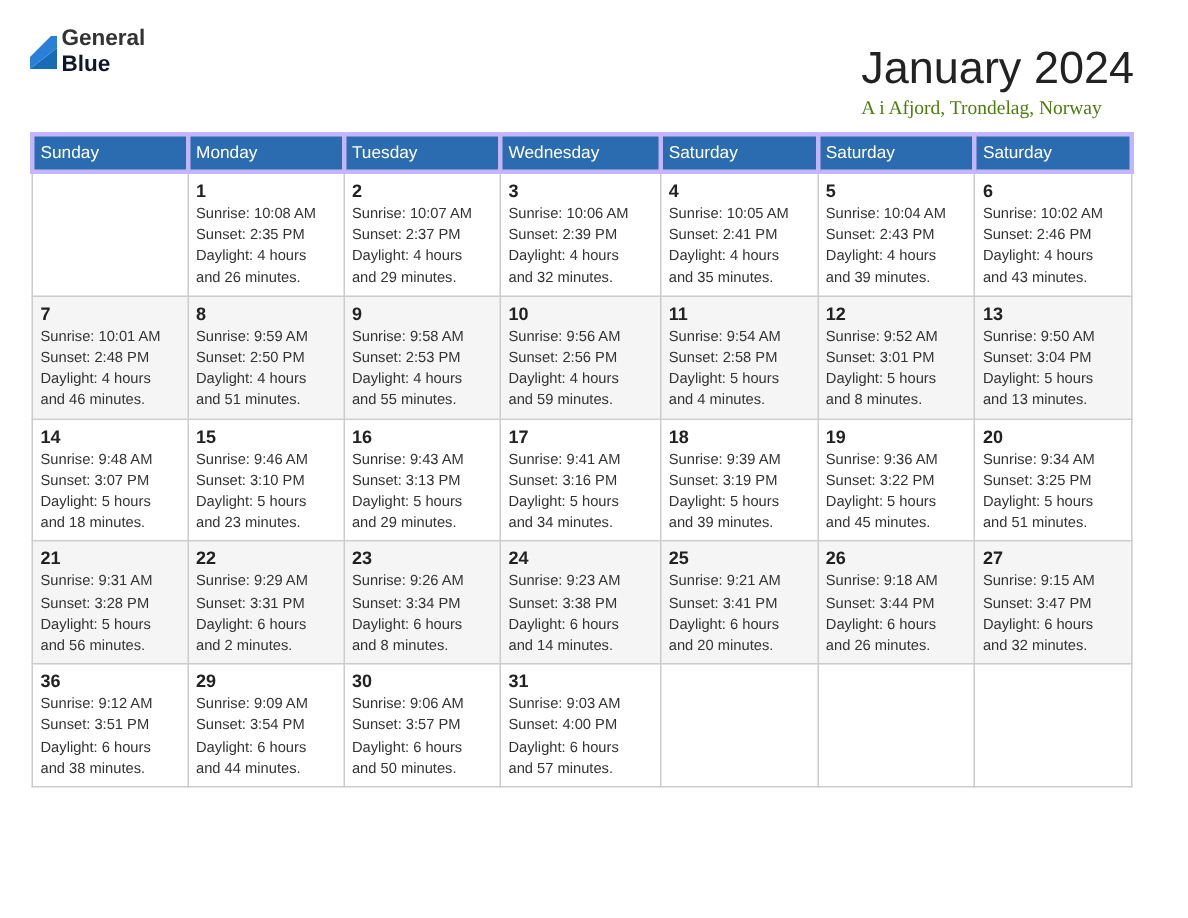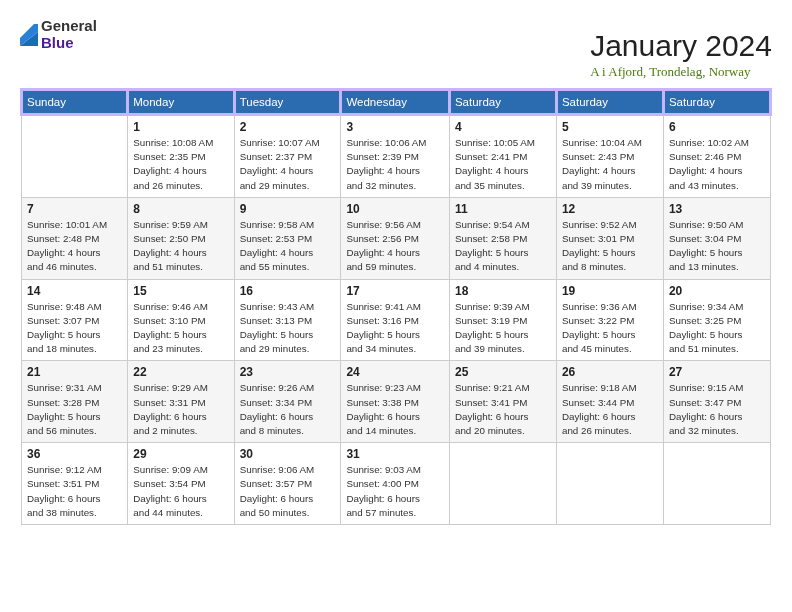--- a/index.html
+++ b/index.html
@@ -6,21 +6,21 @@
     body {
       font-family: Arial, sans-serif;
       background: #fff;
       width: 792px;
       height: 612px;
       overflow: hidden;
     }
     .page {
       width: 792px;
       height: 612px;
-      padding: 18px 20px 12px 20px;
+      padding: 18px 36px 12px 20px;
       background: #fff;
     }
     .header {
       display: flex;
       justify-content: space-between;
       align-items: flex-start;
       margin-bottom: 8px;
     }
     .logo {
       display: flex;
@@ -32,21 +32,21 @@
       line-height: 1.1;
     }
     .logo-general {
       font-size: 15px;
       font-weight: bold;
       color: #333;
     }
     .logo-blue {
       font-size: 15px;
       font-weight: bold;
-      color: #4c1d95;
+      color: #0f172a;
     }
     .logo-icon {
       width: 18px;
       height: 22px;
       margin-right: 3px;
     }
     .title-block {
       margin-top: 11px;
     }
     .month-title {

